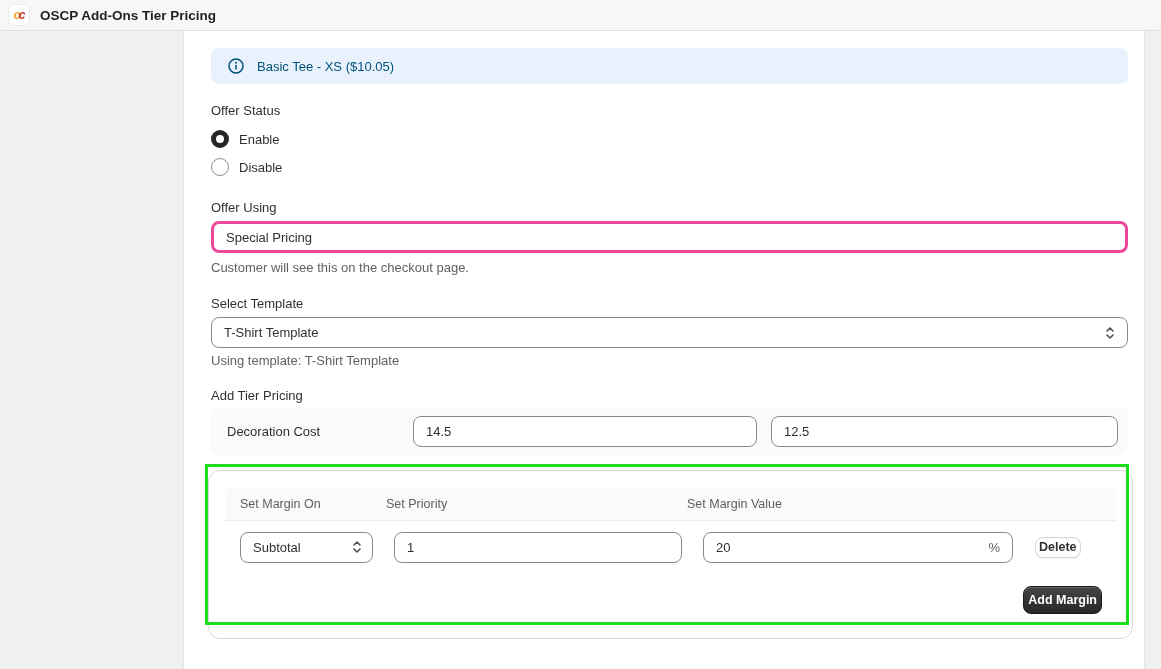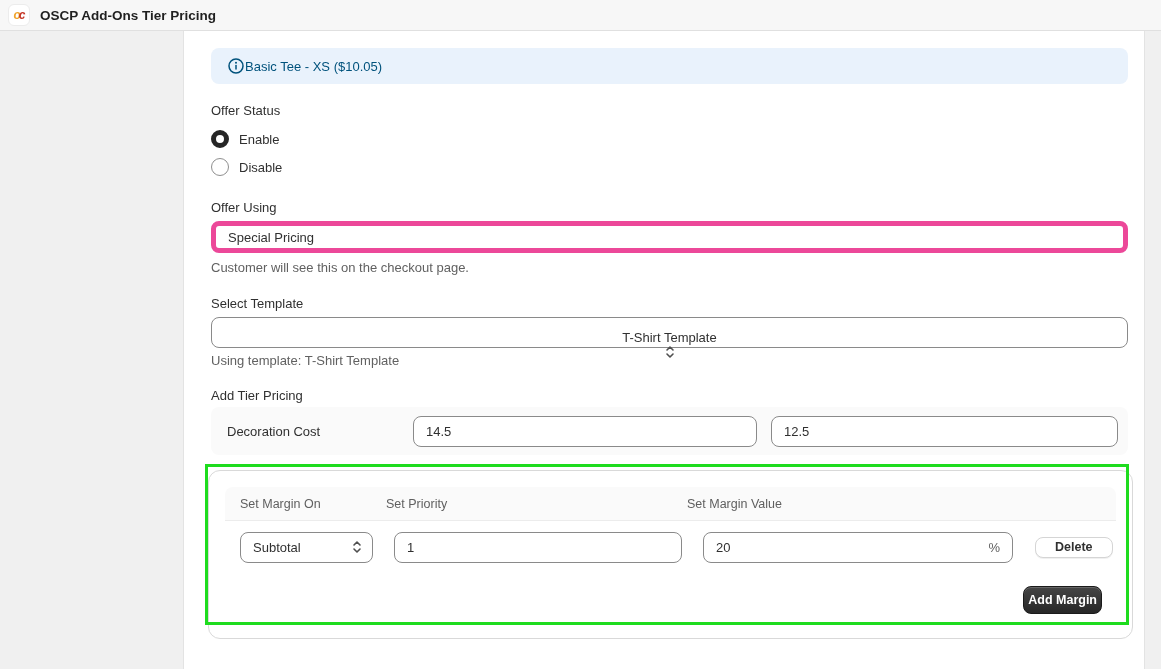--- a/index.html
+++ b/index.html
@@ -37,52 +37,52 @@
     background:#ffffff;
     border-left:1px solid #e3e3e3;
     border-right:1px solid #e3e3e3;
     padding:17px 16px 0 27px;
   }
 
   
   .banner {
     height:36px; border-radius:8px;
     background:#e9f2fc;
-    display:flex; align-items:center; 
+    display:flex; align-items:center; gap:12px;
     padding:0 16px;
     color:#00527c;
   }
   .banner svg { flex:0 0 auto; display:block; }
 
   .field-label { color:#303030; margin-top:19px; line-height:16px; }
 
   
   .radio-group { margin-top:6px; }
   .radio-row { display:flex; align-items:center; gap:10px; height:28px; cursor:pointer; }
   .radio { width:18px; height:18px; border-radius:50%; background:#fff; }
   .radio.sel { border:5px solid #262626; }
   .radio.unsel { border:1.5px solid #8f8f8f; }
 
   
   .text-input {
     width:100%; height:32px; margin-top:5px;
-    border:5px solid #ec4899; border-radius:8px;
+    border:3px solid #ec4899; border-radius:8px;
     padding:0 12px; font-size:13px; color:#303030;
     font-family:"Liberation Sans", sans-serif;
     background:#fff; outline:none; display:block;
   }
   .help-text { color:#616161; margin-top:7px; line-height:16px; }
 
   
   .select-box {
     height:31px; margin-top:5px;
     border:1px solid #8a8a8a; border-radius:8px;
     background:#fff;
     display:flex; align-items:center; justify-content:space-between;
-    padding:12px 12px; cursor:pointer; color:#303030;flex-direction:column;
+    padding:12px 12px; cursor:pointer; color:#303030;
   }
   .select-box svg { flex:0 0 auto; display:block; }
 
   
   .tier-table { margin-top:3px; background:#fafafa; border-radius:8px; overflow:hidden; }
   .tier-head {
     display:grid; grid-template-columns:202px 358px 1fr;
     align-items:center; height:34px;
     color:#616161; font-size:12.5px;
     border-bottom:1px solid #e9e9e9;
@@ -133,21 +133,21 @@
   .suffix-field {
     width:310px; height:31px; border:1px solid #8a8a8a; border-radius:8px;
     background:#fff; display:flex; align-items:center; padding:0 12px;
   }
   .suffix-field input {
     flex:1; border:none; outline:none; font-size:13px; color:#303030;
     font-family:"Liberation Sans", sans-serif; background:transparent; min-width:0;
   }
   .suffix { color:#616161; }
   .delete-btn {
-    margin-left:14px; height:21px; padding:0 19px;
+    margin-left:14px; height:21px; padding:0 3px;
     background:#fff; border:1px solid #d5d5d5; border-radius:8px;
     font-size:12.5px; font-weight:600; color:#303030;
     font-family:"Liberation Sans", sans-serif;
     box-shadow:0 1px 0 rgba(0,0,0,0.06); cursor:pointer;
   }
   .add-margin-row { display:flex; justify-content:flex-end; padding-right:14px; margin-top:21px; }
   .add-margin-btn {
     height:28px; padding:0 4px;
     background:linear-gradient(180deg,#454545,#272727);
     border:1px solid #1a1a1a; border-radius:8px;

